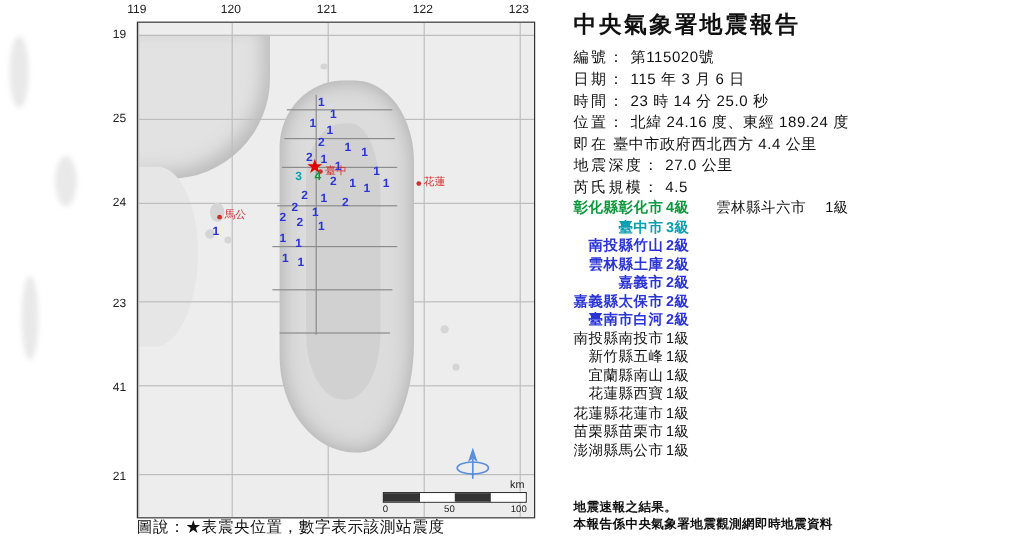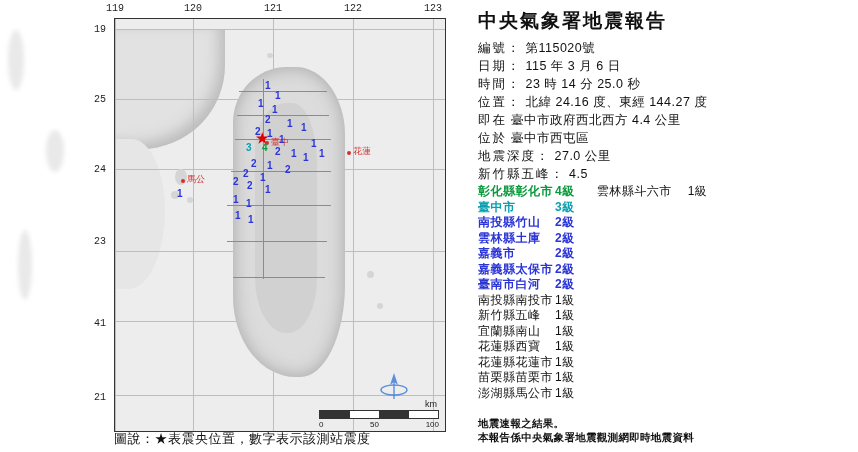--- a/index.html
+++ b/index.html
@@ -104,21 +104,21 @@
     background: #8c8c8c;
     height: 1px;
     transform-origin: left center;
   }
 
   
   .axis-label {
     position: absolute;
     font-size: 10px;
     color: #222;
-    font-family: Liberation Mono, monospace;
+    font-family: Liberation Sans, sans-serif;
   }
   .axis-top { top: 3px; }
 
   
   .int-num {
     position: absolute;
     font-size: 10px;
     font-weight: bold;
     line-height: 10px;
   }
@@ -226,20 +226,21 @@
   .int-table {
     margin-left: 8px;
     font-size: 12px;
     line-height: 15.5px;
     border-collapse: collapse;
   }
   .int-table td {
     padding: 0 2px 0 0;
     white-space: nowrap;
     letter-spacing: 0.5px;
+    text-align: right;
   }
   .place { padding-right: 6px; }
   .lvl4 { color: #0a9a3c; font-weight: bold; }
   .lvl3 { color: #0aa0b0; font-weight: bold; }
   .lvl2 { color: #2b35d6; font-weight: bold; }
   .lvl1 { color: #111; }
   .footnote {
     position: absolute;
     left: 8px;
     bottom: 8px;
@@ -271,21 +272,21 @@
 
     <div class="axis-label axis-top" style="left:6px;">119</div>
     <div class="axis-label axis-top" style="left:84px;">120</div>
     <div class="axis-label axis-top" style="left:164px;">121</div>
     <div class="axis-label axis-top" style="left:244px;">122</div>
     <div class="axis-label axis-top" style="left:324px;">123</div>
 
     <div class="axis-label" style="left:-6px; top:24px;">19</div>
     <div class="axis-label" style="left:-6px; top:94px;">25</div>
     <div class="axis-label" style="left:-6px; top:164px;">24</div>
-    <div class="axis-label" style="left:-6px; top:236px;">23</div>
+    <div class="axis-label" style="left:-6px; top:248px;">23</div>
     <div class="axis-label" style="left:-6px; top:318px;">41</div>
     <div class="axis-label" style="left:-6px; top:392px;">21</div>
 
     <div class="map-frame">
       <div class="sea"></div>
       <div class="mainland"></div>
       <div class="mainland2"></div>
 
       <div class="map-grid-v" style="left:0px;"></div>
       <div class="map-grid-v" style="left:78px;"></div>
@@ -388,25 +389,24 @@
     <div class="legend-note">圖說：★表震央位置，數字表示該測站震度</div>
   </div>
 
   <div id="report">
     <div class="report-title">中央氣象署地震報告</div>
 
     <div id="fields">
         <div class="kv"><span class="k">編號：</span><span> 第115020號</span></div>
         <div class="kv"><span class="k">日期：</span><span> 115 年 3 月 6 日</span></div>
         <div class="kv"><span class="k">時間：</span><span> 23 時 14 分 25.0 秒</span></div>
-        <div class="kv"><span class="k">位置：</span><span> 北緯 24.16 度、東經 144.27 度</span></div>
+        <div class="kv"><span class="k">位置：</span><span> 北緯 24.16 度、東經 189.24 度</span></div>
         <div class="kv"><span class="k">即在</span><span> 臺中市政府西北西方 4.4 公里</span></div>
-        <div class="kv"><span class="k">位於</span><span> 臺中市西屯區</span></div>
         <div class="kv"><span class="k">地震深度：</span><span> 27.0 公里</span></div>
-        <div class="kv"><span class="k">新竹縣五峰：</span><span> 4.5</span></div>
+        <div class="kv"><span class="k">芮氏規模：</span><span> 4.5</span></div>
       </div>
 
 
     <table class="int-table">
       <tbody id="int-body">
           <tr>
             <td class="place lvl4">彰化縣彰化市</td>
             <td class="lvl4" style="padding-right: 22px;">4級</td>
             <td class="place lvl1">雲林縣斗六市</td>
             <td class="lvl1" style="padding-left: 14px;">1級</td>

